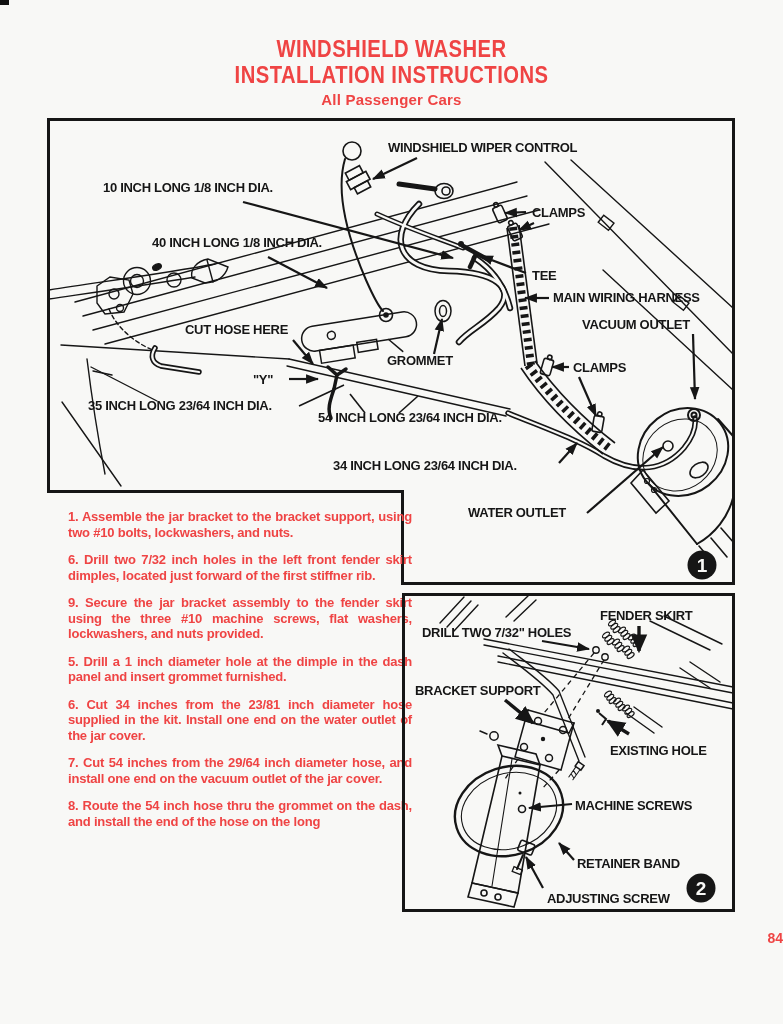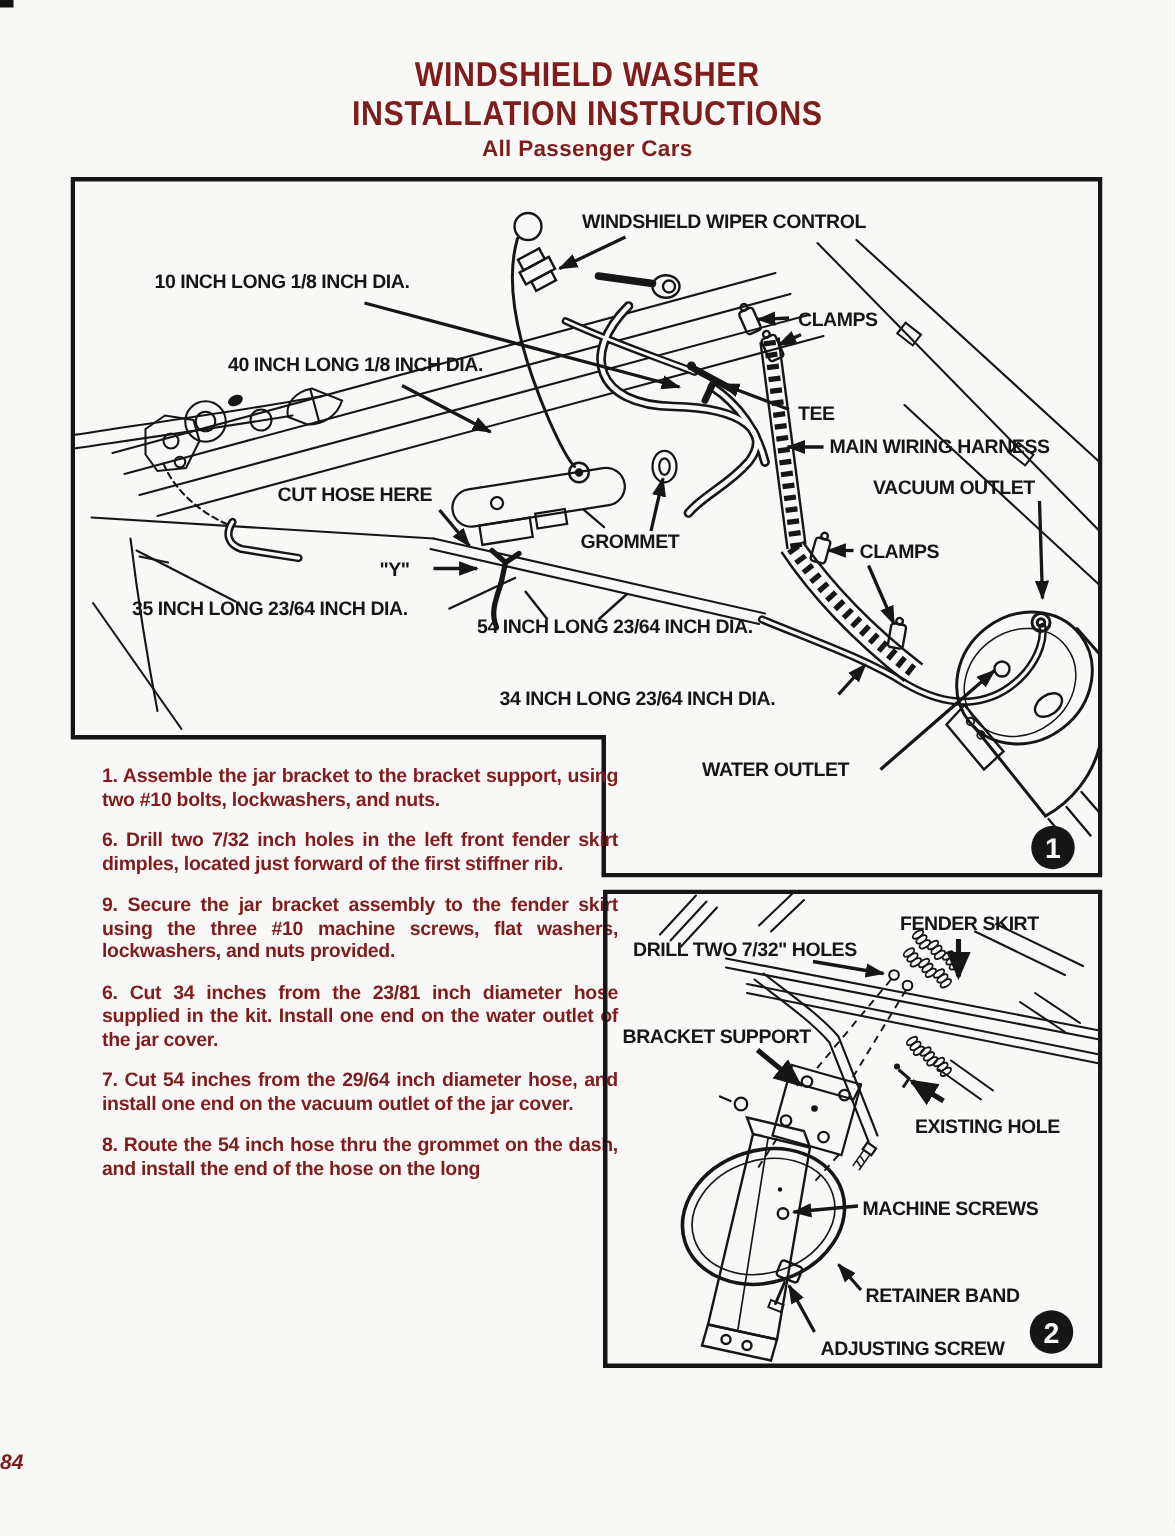--- a/index.html
+++ b/index.html
@@ -1,29 +1,29 @@
 <!DOCTYPE html>
 <html><head>
 <meta charset="utf-8">
 <style>
   html,body{margin:0;padding:0;background:#e8e8e6;}
   .page{position:relative;width:783px;height:1024px;margin:0 auto;background:#f8f8f6;
-        color:#7f1d1d;font-family:"Liberation Sans",sans-serif;overflow:hidden;}
+        color:#ef4444;font-family:"Liberation Sans",sans-serif;overflow:hidden;}
   .corner-artifact{position:absolute;left:0;top:0;width:9px;height:5px;background:#111;}
   .hdr{position:absolute;top:36px;left:0;right:0;text-align:center;}
   .title-line{font-size:23px;font-weight:bold;letter-spacing:0.5px;line-height:26px;
               transform:scaleX(0.88);}
   .subtitle{font-size:15px;font-weight:bold;margin-top:3px;letter-spacing:0.2px;}
   .fig1{position:absolute;left:47px;top:118px;}
   .fig2{position:absolute;left:402px;top:593px;}
   .instructions{position:absolute;left:68px;top:509px;width:344px;}
   .instructions p{margin:0 0 12px 0;font-size:13px;line-height:15.5px;font-weight:bold;
                   text-align:justify;letter-spacing:-0.2px;}
-  .pageno{position:absolute;top:966px;left:0;right:0;text-align:left;
-          font-size:14px;font-weight:bold;font-style:italic;}
+  .pageno{position:absolute;top:930px;left:0;right:0;text-align:right;
+          font-size:14px;font-weight:bold;}
   .lbl{font-family:"Liberation Sans",sans-serif;font-size:13px;font-weight:bold;
        letter-spacing:-0.3px;fill:#161616;}
   .badge-num{font-family:"Liberation Sans",sans-serif;font-size:19px;font-weight:bold;
        fill:#f8f8f6;text-anchor:middle;}
 </style>
 </head>
 <body>
 
 <div class="page">
   <div class="corner-artifact"></div>
@@ -216,20 +216,21 @@
     <g>
       <circle cx="655" cy="447" r="14.5" fill="#161616"></circle>
       <text class="badge-num" x="655" y="454">1</text>
     </g>
   </svg>
 
   <div class="instructions">
     <p>1. Assemble the jar bracket to the bracket support, using two #10 bolts, lockwashers, and nuts.</p>
     <p>6. Drill two 7/32 inch holes in the left front fender skirt dimples, located just forward of the first stiffner rib.</p>
     <p>9. Secure the jar bracket assembly to the fender skirt using the three #10 machine screws, flat washers, lockwashers, and nuts provided.</p>
+    <p>5. Drill a 1 inch diameter hole at the dimple in the dash panel and insert grommet furnished.</p>
     <p>6. Cut 34 inches from the 23/81 inch diameter hose supplied in the kit. Install one end on the water outlet of the jar cover.</p>
     <p>7. Cut 54 inches from the 29/64 inch diameter hose, and install one end on the vacuum outlet of the jar cover.</p>
     <p>8. Route the 54 inch hose thru the grommet on the dash, and install the end of the hose on the long</p>
   </div>
 
   <svg class="fig2" width="333" height="319" viewBox="0 0 333 319">
     <rect x="1.5" y="1.5" width="330" height="316" fill="none" stroke="#161616" stroke-width="3"></rect>
 
     <g stroke="#161616" fill="none" stroke-width="1.4" stroke-linecap="round">
       <path d="M82,46 L331,94"></path>

